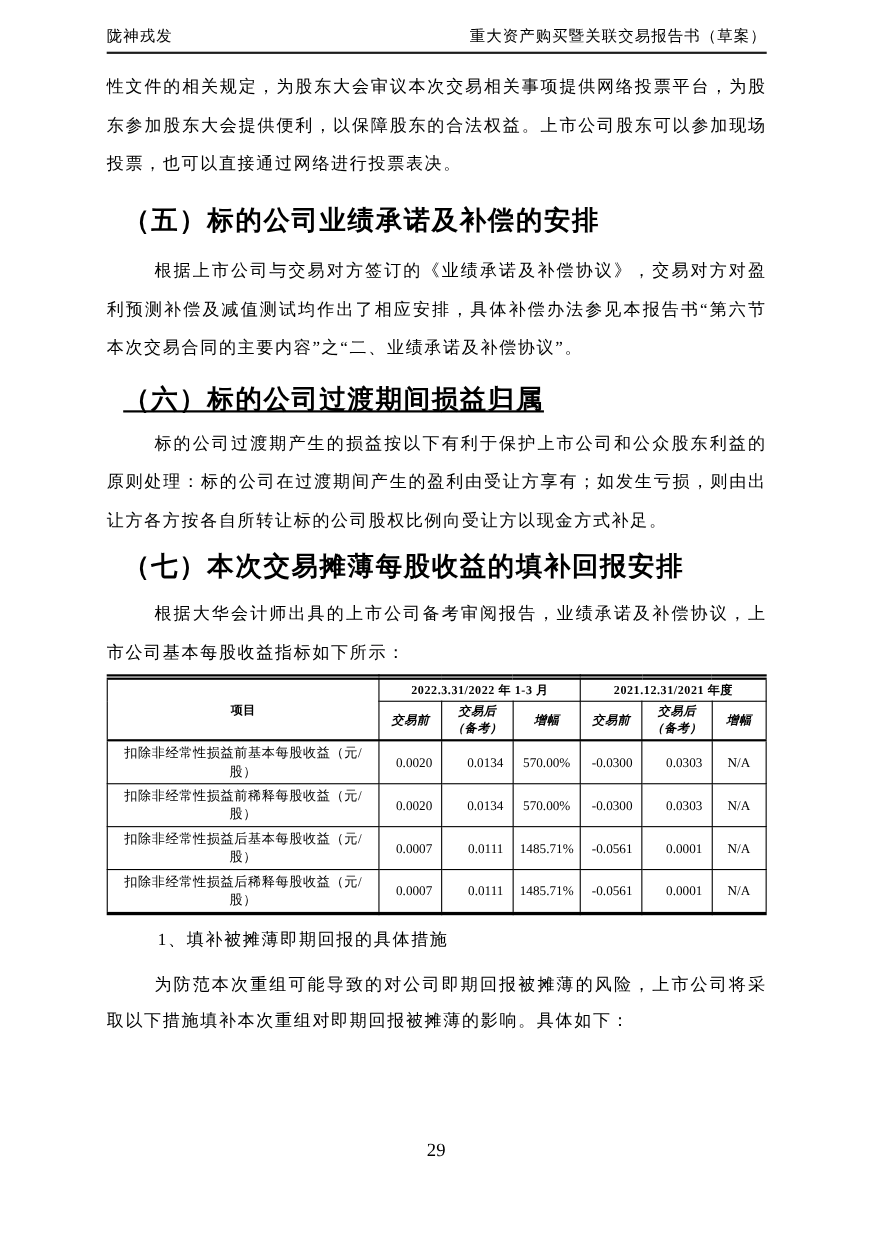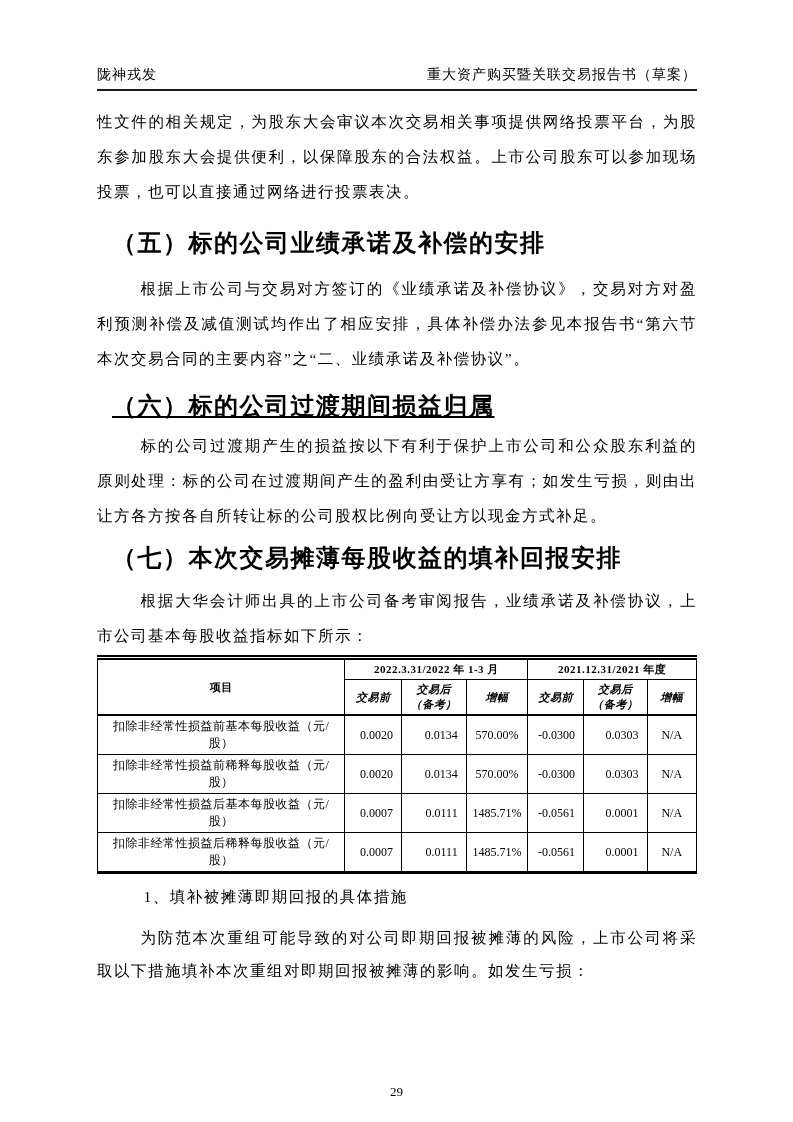--- a/index.html
+++ b/index.html
@@ -13,21 +13,21 @@
     font-family: "Liberation Serif", "DejaVu Serif", serif;
     color: #000000;
   }
   .content {
     position: absolute;
     left: 97px;
     top: 0;
     width: 600px;
   }
   .doc-header {
-    margin-top: 66px;
+    margin-top: 24px;
     display: flex;
     justify-content: space-between;
     align-items: flex-end;
     padding-bottom: 5px;
     border-bottom: 2px solid #1c1c1c;
     font-size: 14px;
     letter-spacing: 1px;
   }
   .para {
     font-size: 15.5px;
@@ -83,22 +83,21 @@
   .eps-table tbody td:nth-child(7) { text-align: center; }
   .p5 { margin-top: 10px; }
   .item1 { margin-top: 6px; text-indent: 3em; }
   .p6 { margin-top: 8px; }
   .doc-footer {
     position: absolute;
     top: 1036px;
     left: 0;
     width: 100%;
     text-align: center;
-    font-size: 13px;
-    margin-top: 48px;
+    font-size: 17px;
   }
 </style>
 </head>
 <body>
 
 <div class="page">
   <div class="content">
 
     <div class="doc-header">
       <span>陇神戎发</span>
@@ -177,18 +176,18 @@
           <td>0.0111</td>
           <td>1485.71%</td>
           <td>-0.0561</td>
           <td>0.0001</td>
           <td>N/A</td>
         </tr>
       </tbody>
     </table>
 
     <p class="para tight item1">1、填补被摊薄即期回报的具体措施</p>
-    <p class="para indent tight p6">为防范本次重组可能导致的对公司即期回报被摊薄的风险，上市公司将采取以下措施填补本次重组对即期回报被摊薄的影响。如发生亏损：</p>
+    <p class="para indent tight p6">为防范本次重组可能导致的对公司即期回报被摊薄的风险，上市公司将采取以下措施填补本次重组对即期回报被摊薄的影响。具体如下：</p>
 
   </div>
 
   <div class="doc-footer">29</div>
 </div>
 
 </body></html>

